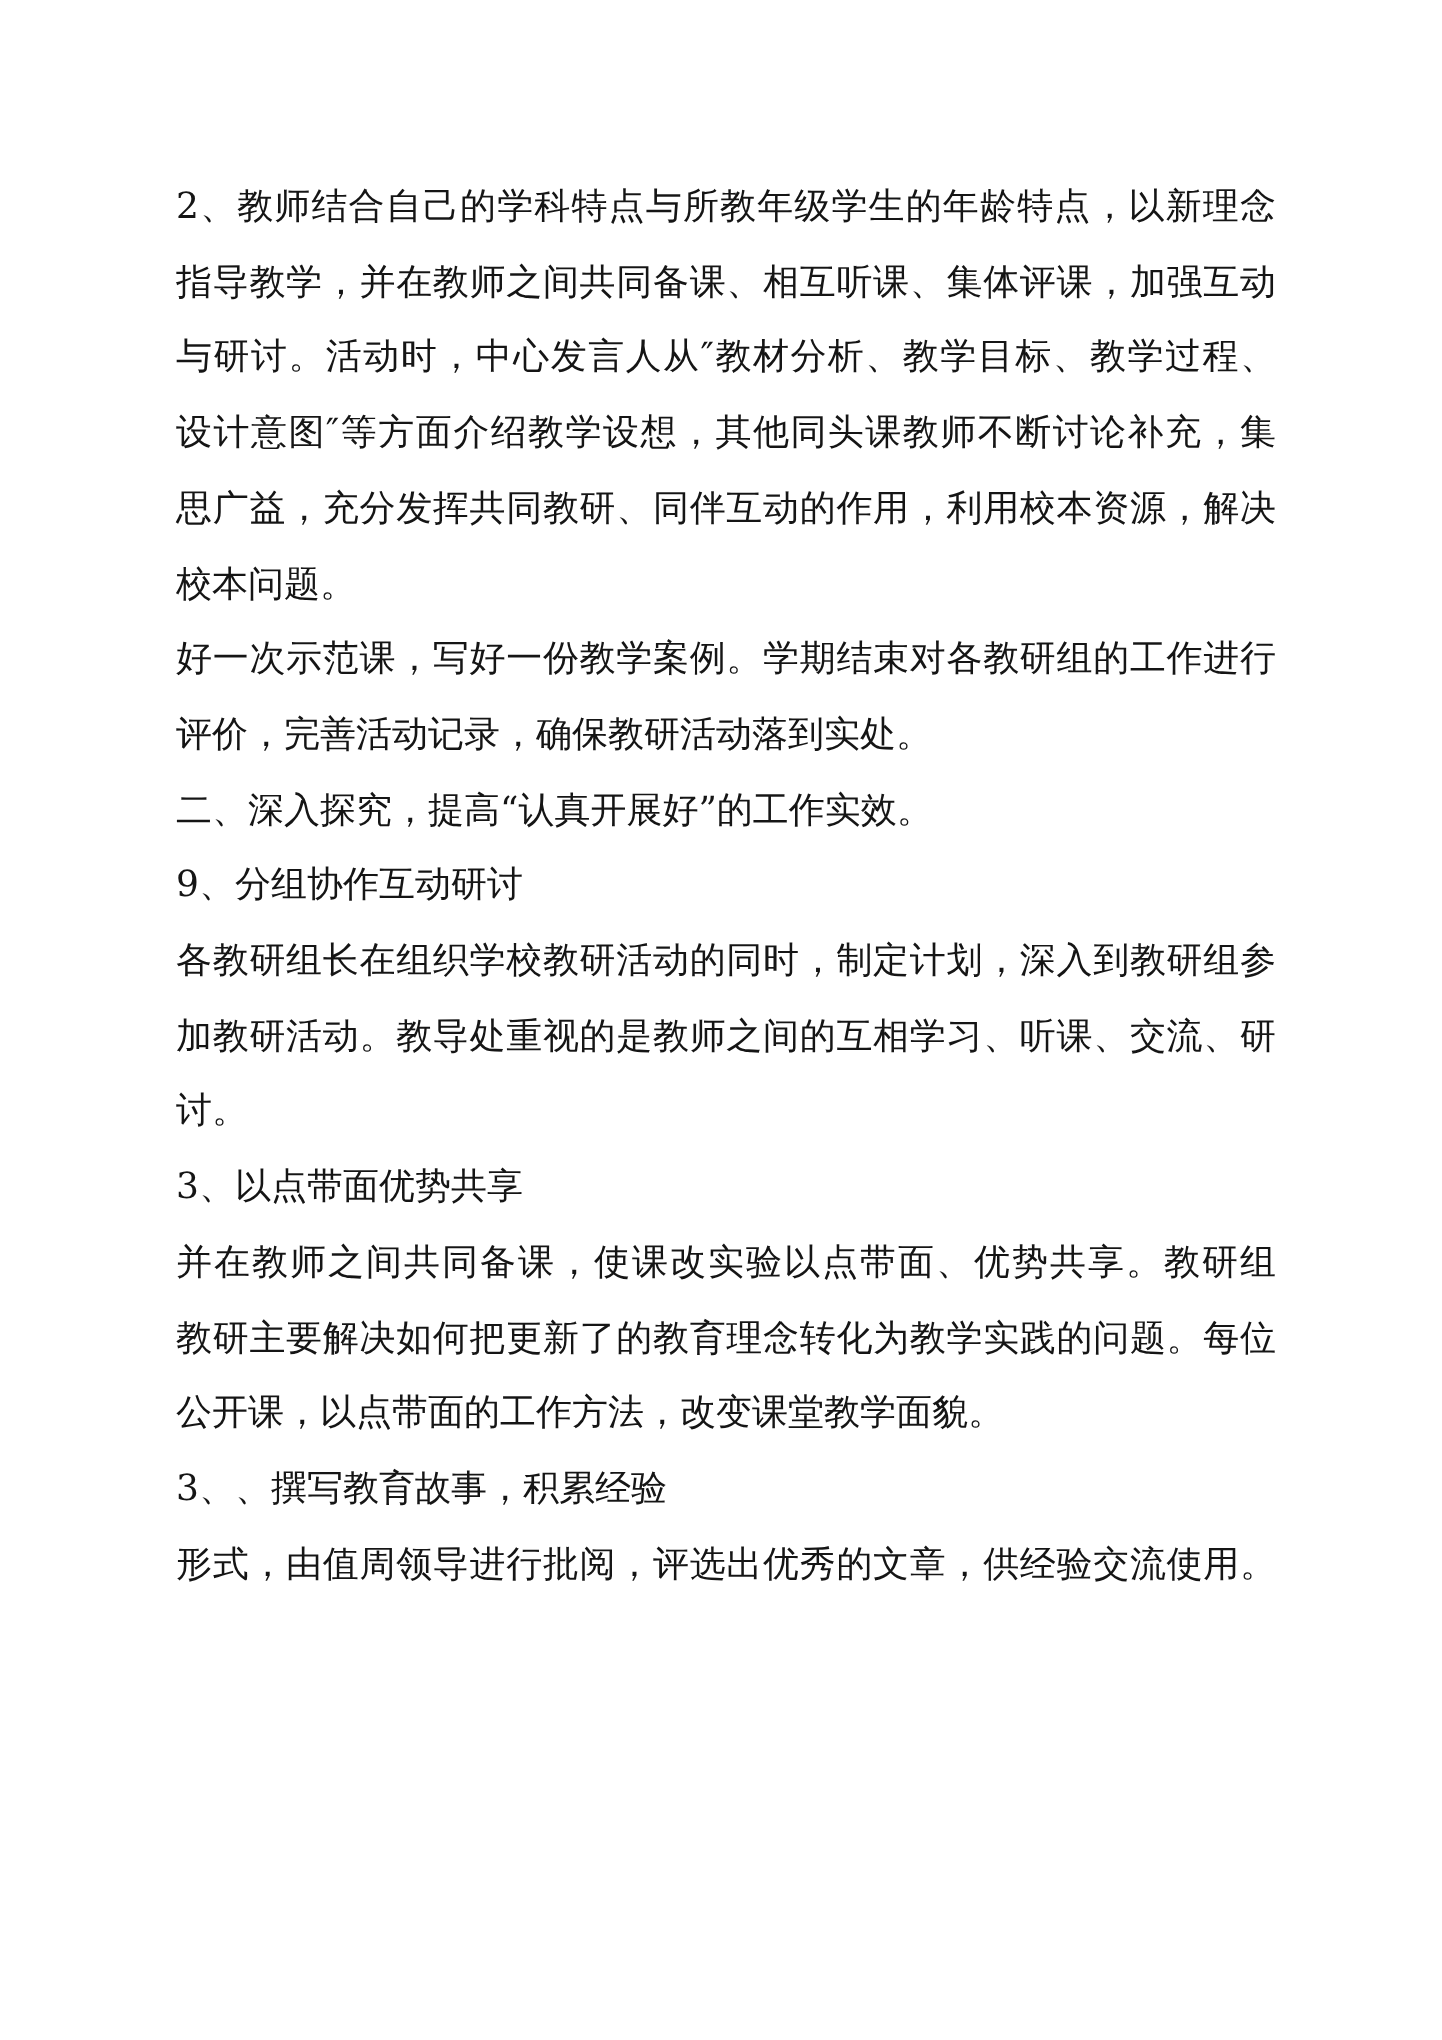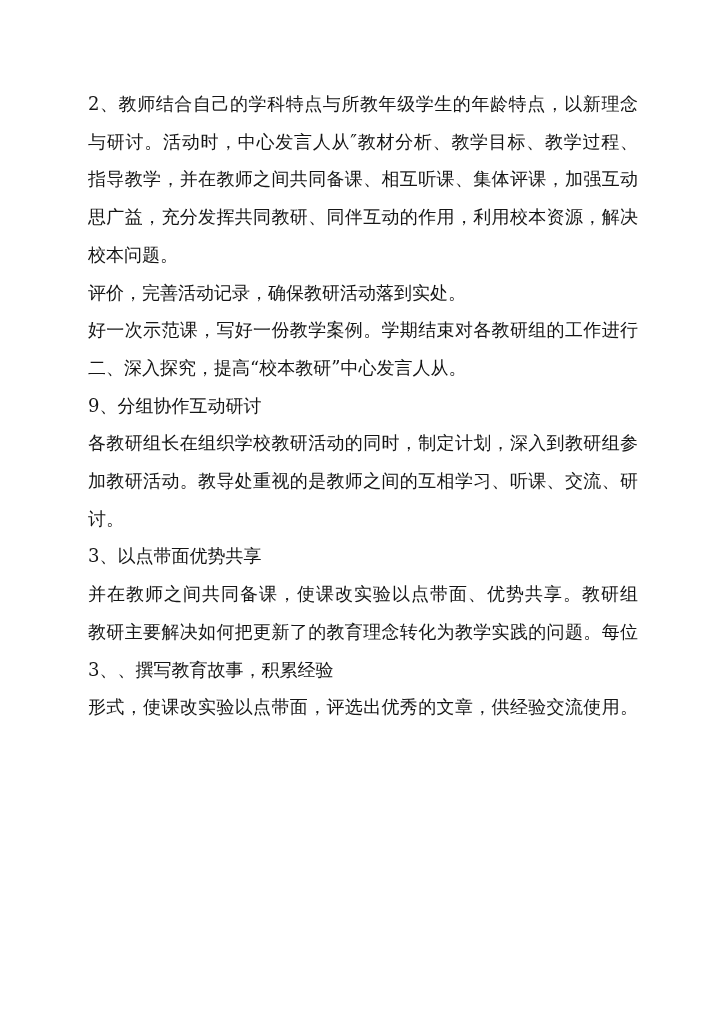--- a/index.html
+++ b/index.html
@@ -44,31 +44,33 @@
     font-size: 12px;
     color: #222222;
   }
 </style>
 </head>
 <body>
 
 <div class="page">
   <div class="content">
     <div class="line fill">2、教师结合自己的学科特点与所教年级学生的年龄特点，以新理念</div>
+    <div class="line fill">指导教学，并在教师之间共同备课、相互听课、集体评课，加强互动</div>
     <div class="line fill">与研讨。活动时，中心发言人从″教材分析、教学目标、教学过程、</div>
-    <div class="line fill">指导教学，并在教师之间共同备课、相互听课、集体评课，加强互动</div>
+    <div class="line fill">设计意图″等方面介绍教学设想，其他同头课教师不断讨论补充，集</div>
     <div class="line fill">思广益，充分发挥共同教研、同伴互动的作用，利用校本资源，解决</div>
     <div class="line">校本问题。</div>
+    <div class="line fill">好一次示范课，写好一份教学案例。学期结束对各教研组的工作进行</div>
     <div class="line">评价，完善活动记录，确保教研活动落到实处。</div>
-    <div class="line fill">好一次示范课，写好一份教学案例。学期结束对各教研组的工作进行</div>
-    <div class="line">二、深入探究，提高“校本教研”中心发言人从。</div>
+    <div class="line">二、深入探究，提高“认真开展好”的工作实效。</div>
     <div class="line">9、分组协作互动研讨</div>
     <div class="line fill">各教研组长在组织学校教研活动的同时，制定计划，深入到教研组参</div>
     <div class="line fill">加教研活动。教导处重视的是教师之间的互相学习、听课、交流、研</div>
     <div class="line">讨。</div>
     <div class="line">3、以点带面优势共享</div>
     <div class="line fill">并在教师之间共同备课，使课改实验以点带面、优势共享。教研组</div>
     <div class="line fill">教研主要解决如何把更新了的教育理念转化为教学实践的问题。每位</div>
+    <div class="line">公开课，以点带面的工作方法，改变课堂教学面貌。</div>
     <div class="line">3、、撰写教育故事，积累经验</div>
-    <div class="line fill">形式，使课改实验以点带面，评选出优秀的文章，供经验交流使用。</div>
+    <div class="line fill">形式，由值周领导进行批阅，评选出优秀的文章，供经验交流使用。</div>
   </div>
   <div class="page-number">2</div>
 </div>
 
 </body></html>

